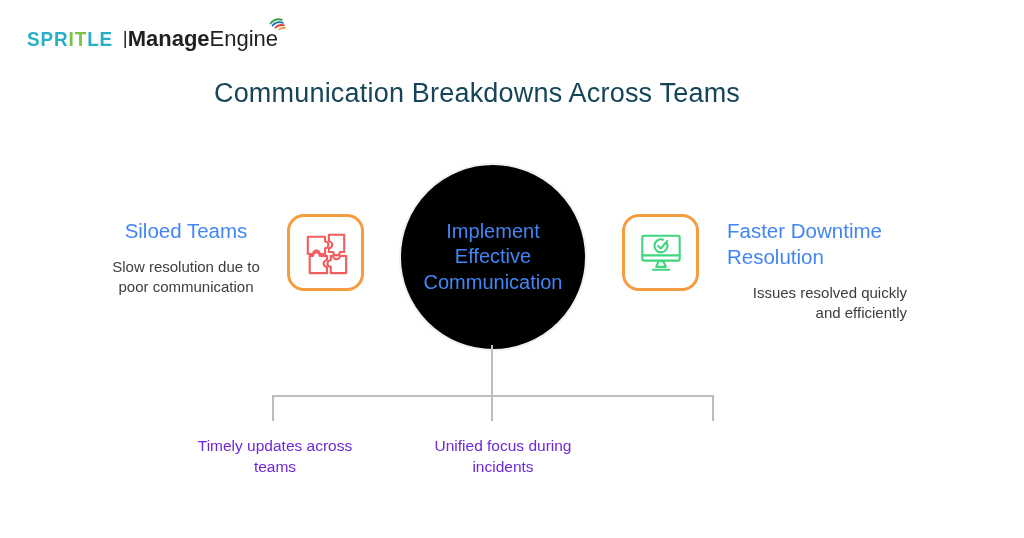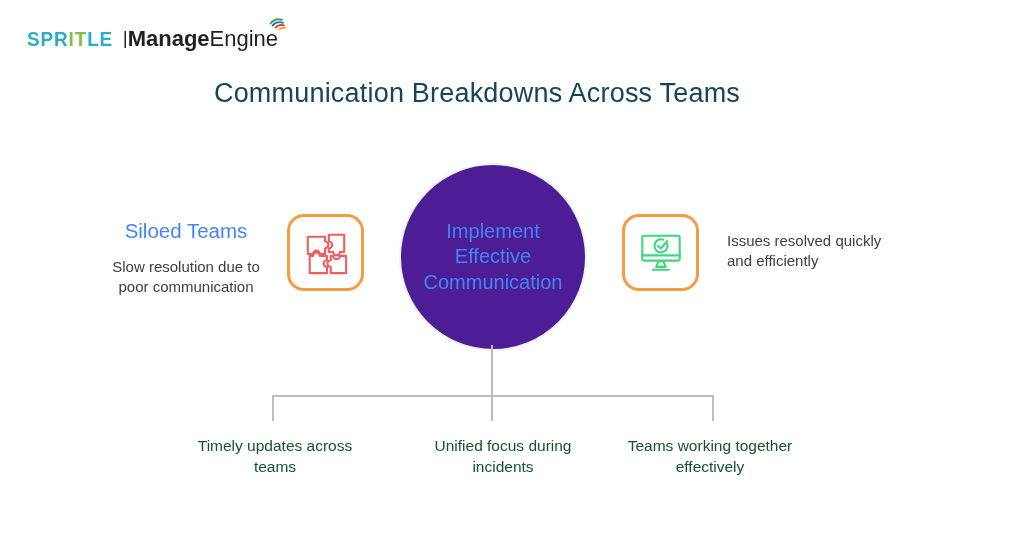--- a/index.html
+++ b/index.html
@@ -48,41 +48,41 @@
     position:absolute; width:77px; height:77px;
     border:3px solid #F59B40; border-radius:17px;
     display:flex; align-items:center; justify-content:center;
     background:#fff;
   }
   .icon-card.puzzle  { left:287px; top:214px; }
   .icon-card.monitor { left:622px; top:214px; }
 
   .center-circle {
     position:absolute; left:399px; top:163px; width:188px; height:188px;
-    border-radius:50%; border:2px solid #F1F1F1; background:#4c1d95;
+    border-radius:50%; border:2px solid #F1F1F1; background:#000000;
     display:flex; align-items:center; justify-content:center;
   }
   .center-circle .blue-heading { width:152px; text-align:center; font-size:20px; }
 
   .right-block {
     position:absolute; left:727px; top:218px; width:200px; text-align:left;
   }
   .right-block .blue-heading { width:170px; }
 
   
   .line { position:absolute; background:#BDBDBD; }
   .v-center { left:491px; top:345px; width:2px; height:76px; }
   .h-main   { left:272px; top:395px; width:442px; height:2px; }
   .v-left   { left:272px; top:395px; width:2px; height:26px; }
   .v-right  { left:712px; top:395px; width:2px; height:26px; }
 
   
   .outcome {
     position:absolute; top:436px; text-align:center;
-    color:#14532d; font-size:15.5px; line-height:1.35;
+    color:#6d28d9; font-size:15.5px; line-height:1.35;
   }
   .outcome.o1 { left:190px; width:170px; }
   .outcome.o2 { left:423px; width:160px;text-align:center; }
   .outcome.o3 { left:620px; width:180px; }
 
   svg { display:block; }
 </style>
 </head>
 <body>
 
@@ -133,25 +133,25 @@
         <path d="M4.5 26.5 H43.5"></path>
         <path d="M30.39 14.17 A6.8 6.8 0 1 1 26.33 10.11"></path>
         <path d="M21 16.5 L23.8 19.3 L30.5 11.5"></path>
         <path d="M21.5 32.5 L26.5 32.5 L29 38.5 L19 38.5 Z"></path>
         <path d="M15.5 41.5 H32.5"></path>
       </g>
     </svg>
   </div>
 
   <div class="right-block">
-    <div class="body-text" style="width:180px;">Issues resolved quickly and efficiently</div>
+    <div class="blue-heading">Faster Downtime Resolution</div>
+    <div class="body-text" style="width:180px;text-align:right;">Issues resolved quickly and efficiently</div>
   </div>
 
   <div class="line v-center"></div>
   <div class="line h-main"></div>
   <div class="line v-left"></div>
   <div class="line v-right"></div>
 
   <div class="outcome o1">Timely updates across teams</div>
   <div class="outcome o2">Unified focus during incidents</div>
-  <div class="outcome o3">Teams working together effectively</div>
 
 </div>
 
 </body></html>

